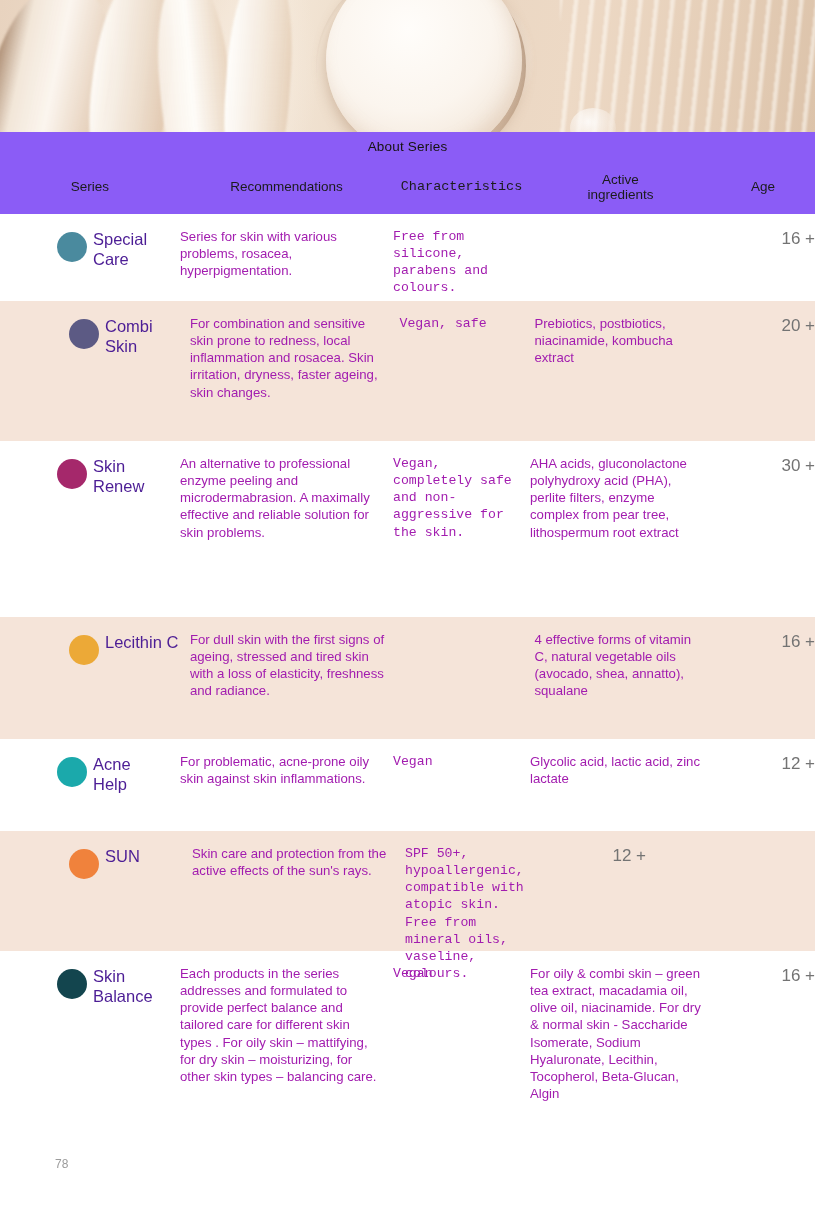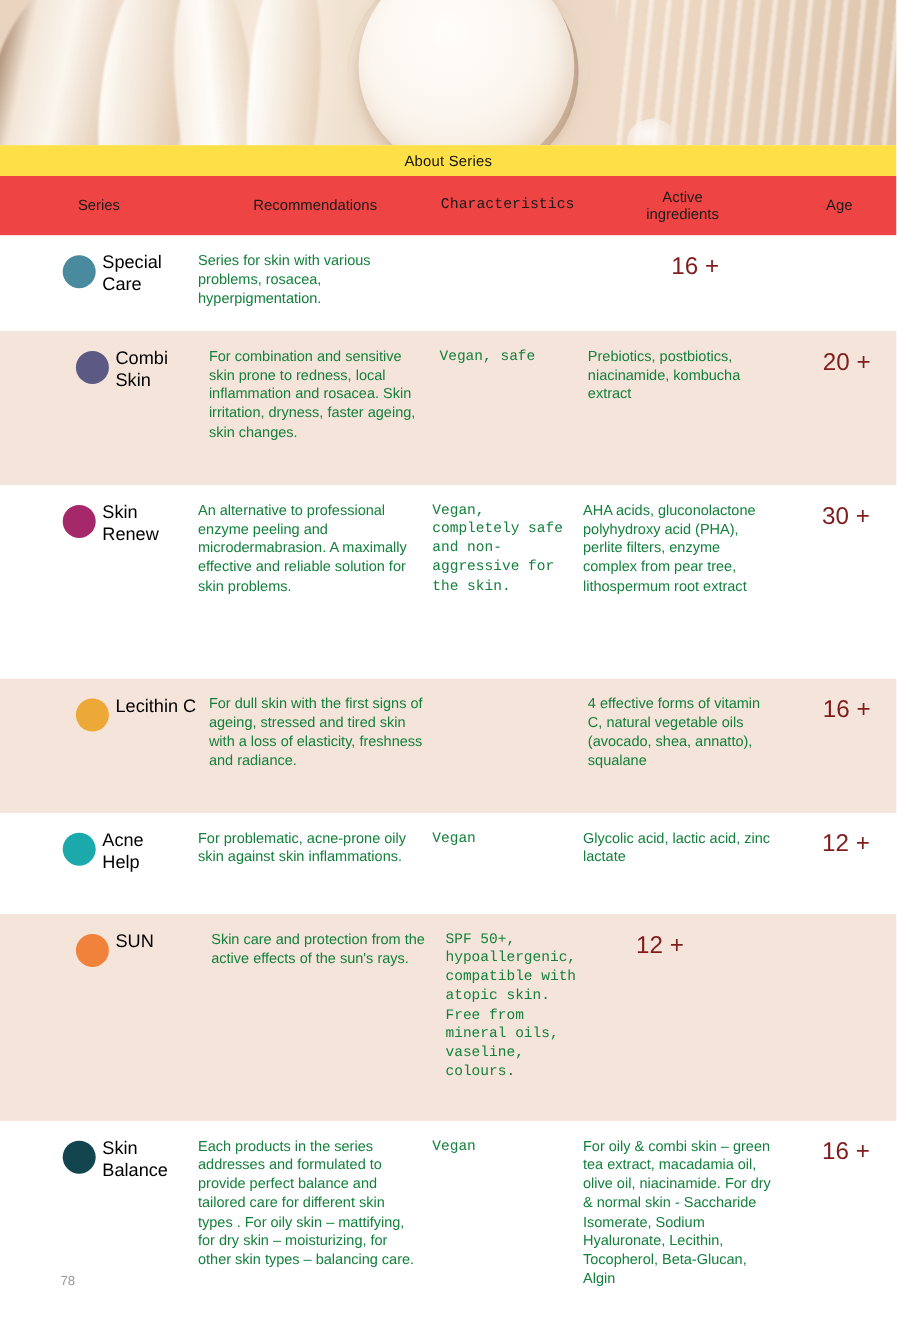--- a/index.html
+++ b/index.html
@@ -70,29 +70,29 @@
   .hero .droplet{
     position:absolute;left:570px;top:108px;width:46px;height:40px;
     border-radius:50%;
     background:radial-gradient(circle at 40% 35%, rgba(255,255,255,.85), rgba(231,206,182,.45));
     filter:blur(.6px);
   }
 
   
   .title-band{
     position:absolute;left:0;top:132px;width:815px;height:28px;
-    background:#fde047;
+    background:#8b5cf6;
     display:flex;align-items:center;justify-content:center;
   }
   .title-band span{font-size:13.5px;color:#16130f;letter-spacing:.2px;}
 
   
   .table{position:absolute;left:0;top:160px;width:815px;}
   .row{display:flex;width:815px;box-sizing:border-box;}
-  .head-row{background:#ef4444;height:54px;align-items:center;}
+  .head-row{background:#8b5cf6;height:54px;align-items:center;}
   .row.alt{background:#f5e4d9;padding-left:12px;}
   .row.plain{background:#ffffff;}
 
   .c-series{width:180px;box-sizing:border-box;padding-left:55px;position:relative;}
   .c-reco{width:213px;box-sizing:border-box;padding-right:12px;}
   .c-char{width:137px;box-sizing:border-box;padding-right:10px;font-family:Liberation Mono, monospace;}
   .c-act{width:181px;box-sizing:border-box;padding-right:10px;}
   .c-age{width:104px;box-sizing:border-box;}
 
   .head-row .c-series,.head-row .c-reco,.head-row .c-char,
@@ -104,28 +104,28 @@
   .head-row .c-char{width:137px;}
   .head-row .c-act{width:181px;}
   .head-row .c-age{width:104px;}
 
   .body-row{padding-top:14px;padding-bottom:12px;}
   .dot{
     position:absolute;left:57px;top:4px;
     width:30px;height:30px;border-radius:50%;
   }
   .series-name{
-    font-size:16.5px;line-height:1.22;color:#000000;
+    font-size:16.5px;line-height:1.22;color:#4c1d95;
     padding-left:38px;padding-top:1px;white-space:pre-line;
   }
   .cell-text{
-    font-size:13.2px;line-height:1.30;color:#15803d;
+    font-size:13.2px;line-height:1.30;color:#a21caf;
     white-space:pre-line;
   }
-  .age{font-size:22px;color:#7f1d1d;text-align:center;padding-left:12px;padding-top:1px;}
+  .age{font-size:17px;color:#737373;text-align:right;padding-left:12px;padding-top:1px;}
 
   .page-num{
     position:absolute;left:55px;top:1157px;
     font-size:12px;color:#9b9b9b;
   }
 </style>
 </head>
 <body>
 
 <div class="page">
@@ -156,20 +156,21 @@
       <div class="c-age">Age</div>
     </div>
 
     <div class="row body-row plain" style="height:87px">
       <div class="c-series">
         <span class="dot" style="background: rgb(74, 138, 158);"></span>
         <div class="series-name">Special
 Care</div>
       </div>
       <div class="c-reco cell-text">Series for skin with various problems, rosacea, hyperpigmentation.</div>
+      <div class="c-char cell-text">Free from silicone, parabens and colours.</div>
       <div class="c-act cell-text"></div>
       <div class="c-age age">16 +</div>
     </div>
 
     <div class="row body-row alt" style="height:140px">
       <div class="c-series">
         <span class="dot" style="background: rgb(92, 90, 132);"></span>
         <div class="series-name">Combi
 Skin</div>
       </div>
@@ -207,21 +208,21 @@
         <span class="dot" style="background: rgb(27, 169, 171);"></span>
         <div class="series-name">Acne
 Help</div>
       </div>
       <div class="c-reco cell-text">For problematic, acne-prone oily skin against skin inflammations.</div>
       <div class="c-char cell-text">Vegan</div>
       <div class="c-act cell-text">Glycolic acid, lactic acid, zinc lactate</div>
       <div class="c-age age">12 +</div>
     </div>
 
-    <div class="row body-row alt" style="height:188px">
+    <div class="row body-row alt" style="height:120px">
       <div class="c-series">
         <span class="dot" style="background: rgb(240, 130, 60);"></span>
         <div class="series-name">SUN</div>
       </div>
       <div class="c-reco cell-text">Skin care and protection from the active effects of the sun's rays.</div>
       <div class="c-char cell-text">SPF 50+, hypoallergenic, compatible with atopic skin. Free from mineral oils, vaseline, colours.</div>
       <div class="c-age age">12 +</div>
     </div>
 
     <div class="row body-row plain" style="height:182px">

